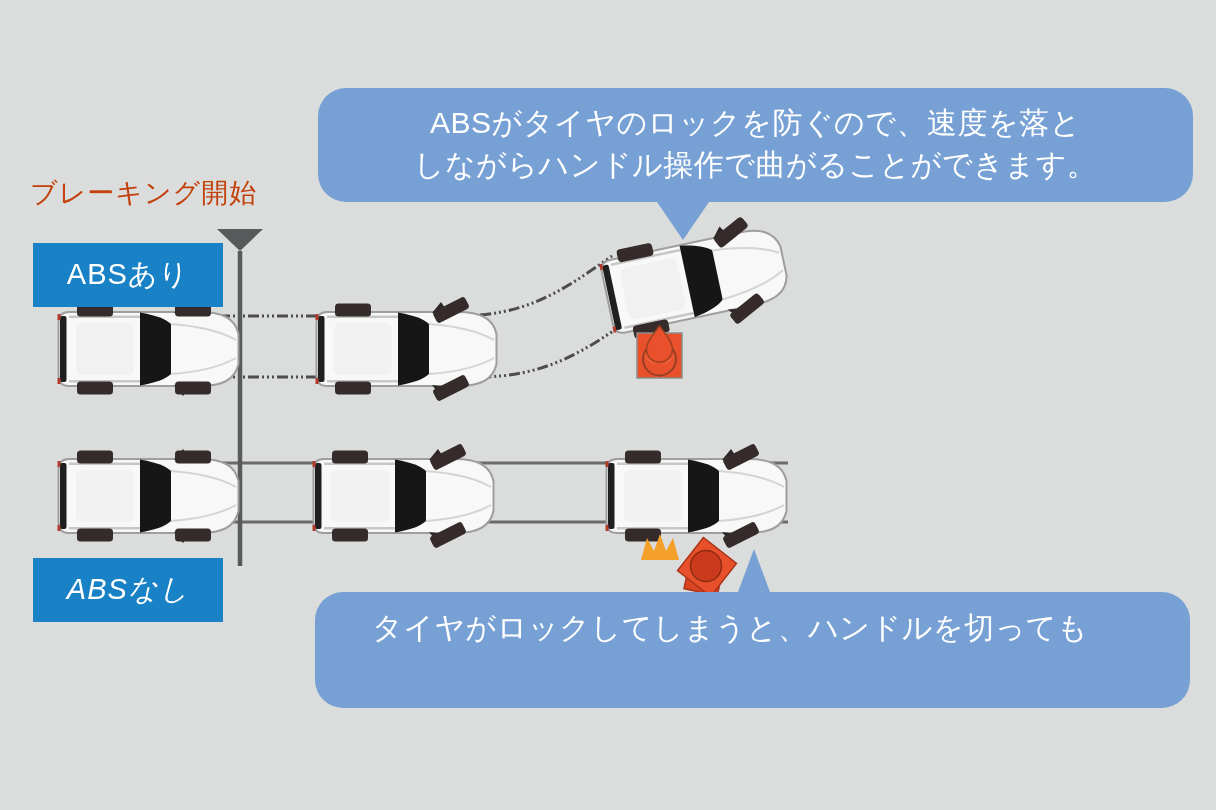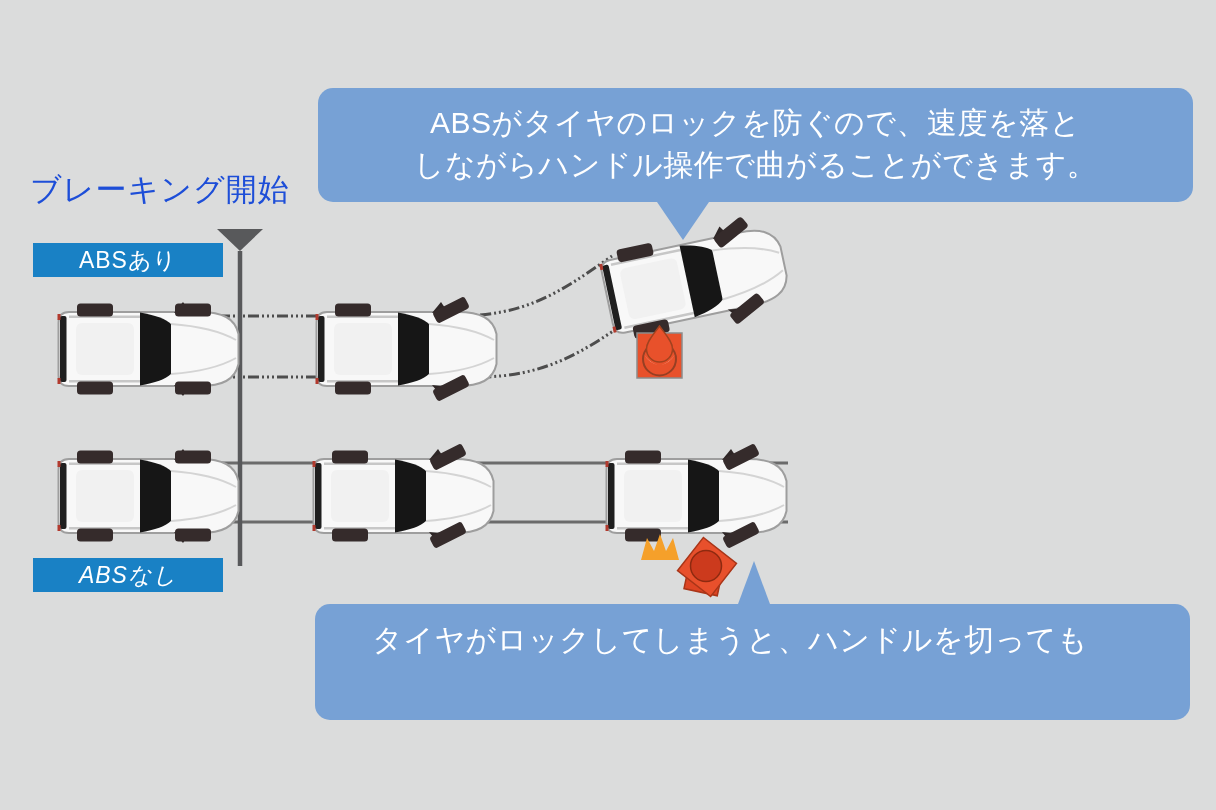--- a/index.html
+++ b/index.html
@@ -2,38 +2,38 @@
 <html><head>
 <meta charset="utf-8">
 <style>
   html,body{margin:0;padding:0;}
   .stage{
     position:relative;width:1216px;height:810px;overflow:hidden;
     background:#dbdcdc;font-family:"Liberation Sans",sans-serif;
   }
   .canvas{position:absolute;left:0;top:0;z-index:1;}
   .title{
-    position:absolute;left:30px;top:169px;z-index:2;
-    font-size:31px;color:#1d4ed8;letter-spacing:1px;white-space:nowrap;
+    position:absolute;left:30px;top:175px;z-index:2;
+    font-size:27px;color:#c2410c;letter-spacing:1px;white-space:nowrap;
   }
   .tag{
-    position:absolute;z-index:2;width:190px;height:34px;background:#1981c5;
-    color:#ffffff;font-size:23px;display:flex;align-items:center;justify-content:center;
+    position:absolute;z-index:2;width:190px;height:64px;background:#1981c5;
+    color:#ffffff;font-size:29px;display:flex;align-items:center;justify-content:center;
     letter-spacing:1px;
   }
   .tag.abs-on{left:33px;top:243px;}
   .tag.abs-off{left:33px;top:558px;font-style:italic;}
   .bubble{
-    position:absolute;z-index:2;background:#77a1d5;border-radius:15px;
+    position:absolute;z-index:2;background:#77a1d5;border-radius:28px;
     color:#ffffff;font-size:30px;line-height:42px;box-sizing:border-box;
     letter-spacing:0.5px;
   }
   .bubble .bline{display:block;white-space:nowrap;}
   .bubble-top{left:318px;top:88px;width:875px;height:114px;padding-top:14px;text-align:center;}
-  .bubble-bottom{left:315px;top:592px;width:875px;height:116px;padding:15px 0 0 57px;text-align:left;margin-top:12px;}
+  .bubble-bottom{left:315px;top:592px;width:875px;height:116px;padding:15px 0 0 57px;text-align:left;}
   .tail{position:absolute;width:0;height:0;}
   .tail-down{
     top:100%;left:339px;
     border-left:26px solid transparent;border-right:26px solid transparent;
     border-top:38px solid #77a1d5;
   }
   .tail-up{
     bottom:100%;left:423px;
     border-left:16px solid transparent;border-right:16px solid transparent;
     border-bottom:43px solid #77a1d5;

